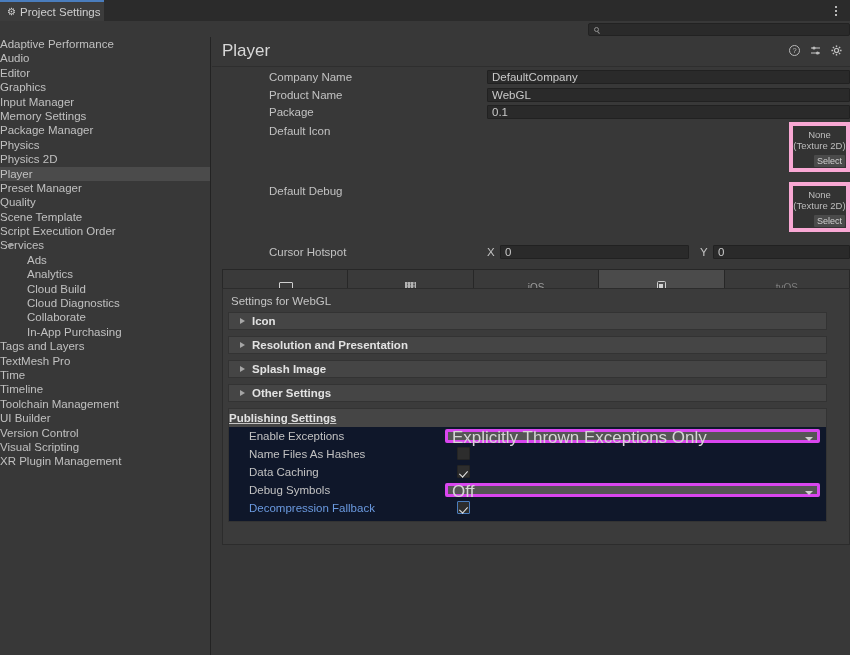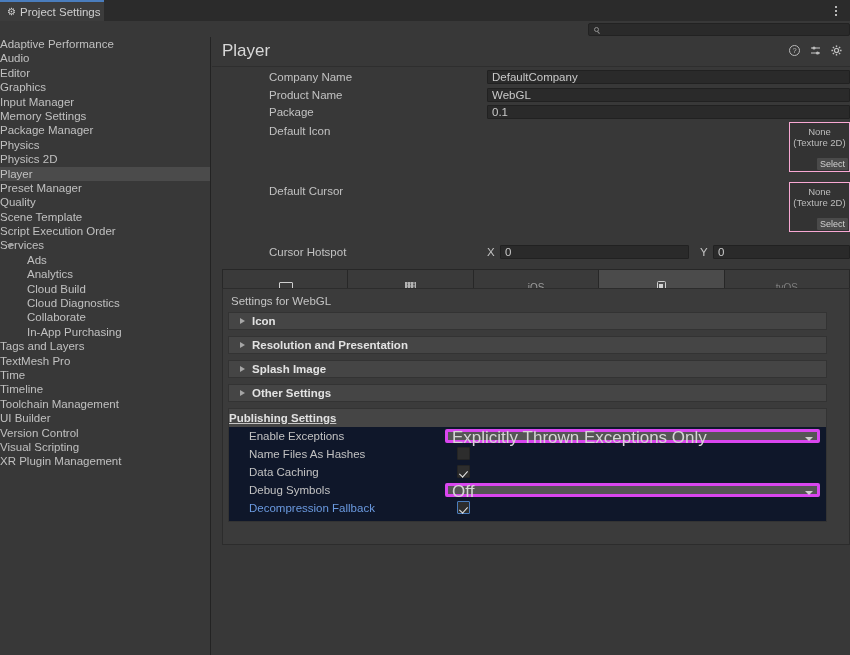--- a/index.html
+++ b/index.html
@@ -118,21 +118,21 @@
     padding: 0 0 0 4px; line-height: 12px;
     font-family: "Liberation Sans", sans-serif;
     outline: none;
   }
 
   
   .slot-row { position: relative; height: 60px; }
   .slot-row .flabel { top: 3px; }
   .tex-slot {
     position: absolute; right: 0; top: 0; width: 61px; height: 50px;
-    background: #333333; border: 1px solid #f9a8d4;
+    background: #333333; border: 4px solid #f9a8d4;
     display: flex; flex-direction: column; align-items: center;
   }
   .tex-none {
     margin-top: 3px; text-align: center; font-size: 9.5px;
     color: #bdbdbd; line-height: 11px;
   }
   .tex-select {
     position: absolute; right: 1px; bottom: 1px;
     background: #4a4a4a; color: #d0d0d0;
     font-size: 9px; line-height: 10px; padding: 1px 3px; border-radius: 1px;
@@ -364,21 +364,21 @@
       <div class="tex-slot">
         <div class="tex-none">
           <div>None</div>
           <div>(Texture 2D)</div>
         </div>
         <div class="tex-select">Select</div>
       </div>
     </div>
 
     <div class="slot-row">
-      <span class="flabel">Default Cursor</span>
+      <span class="flabel">Default Debug</span>
       <div class="tex-slot">
         <div class="tex-none">
           <div>None</div>
           <div>(Texture 2D)</div>
         </div>
         <div class="tex-select">Select</div>
       </div>
     </div>
 
     <div class="hotspot">

